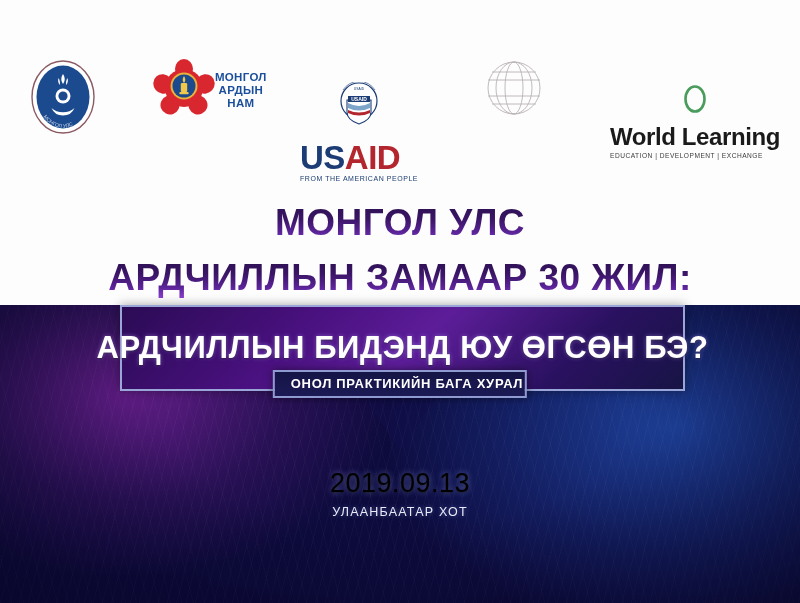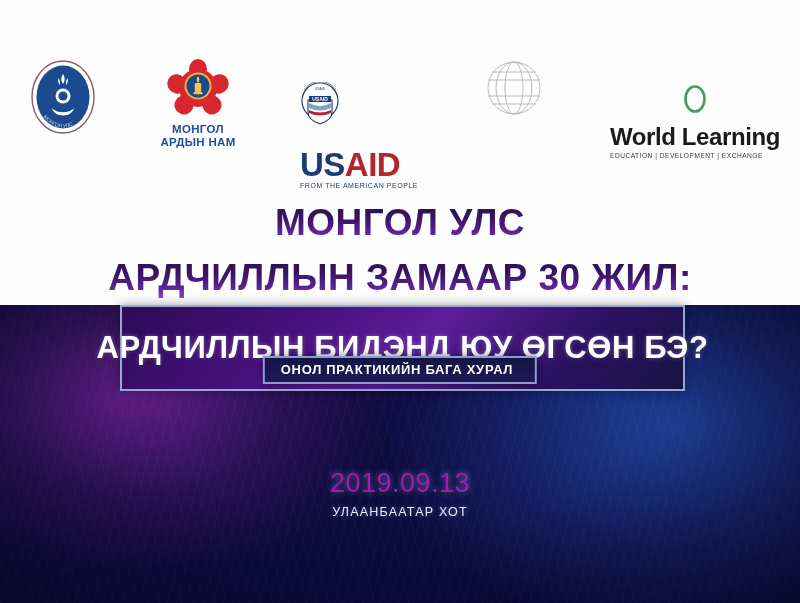--- a/index.html
+++ b/index.html
@@ -45,34 +45,34 @@
     display: flex;
     flex-direction: column;
     align-items: center;
     justify-content: flex-start;
   }
 
   
   .seal-wrap { width: 66px; height: 78px; position: relative; }
 
   
-  .mpp-wrap { width: 90px; display: flex; flex-direction: column; align-items: center; }
+  .mpp-wrap { width: 90px; display: flex; flex-direction: row; align-items: center; }
   .mpp-text {
     margin-top: 3px;
     color: #1b4f9c;
     font-weight: bold;
     font-size: 11.5px;
     line-height: 1.12;
     letter-spacing: 0.3px;
     text-align: center;
     white-space: pre-line;
   }
 
   
-  .usaid-wrap { display: flex; align-items: flex-start; gap: 20px; padding-top: 24px; }
+  .usaid-wrap { display: flex; align-items: center; gap: 13px; padding-top: 24px; }
   .usaid-txtblock { display: flex; flex-direction: column; }
   .usaid-word {
     font-size: 33px;
     font-weight: bold;
     letter-spacing: -0.5px;
     line-height: 0.92;
   }
   .usaid-word .us { color: #1b3c74; }
   .usaid-word .aid { color: #b3262e; }
   .usaid-tag {
@@ -213,25 +213,25 @@
     font-weight: bold;
     letter-spacing: 0.6px;
     white-space: nowrap;
     text-shadow: 0 0 4px rgba(180,150,255,0.55), 0 1px 2px rgba(0,0,0,0.65);
   }
 
   
   .badge {
     position: absolute;
     left: 50%;
-    top: 356px;
+    top: 370px;
     transform: translateX(-50%);
     border: 2px solid #8f9ad0;
     background: linear-gradient(180deg, #151446 0%, #1c1a55 100%);
-    padding: 4px 22px 5px 16px;
+    padding: 4px 2px 5px 16px;
     z-index: 7;
     box-shadow: 0 0 8px rgba(0,0,0,0.5);
     text-align: center;
   }
   .badge-text {
     color: #ffffff;
     font-size: 13px;
     font-weight: bold;
     letter-spacing: 0.7px;
     white-space: nowrap;
@@ -240,21 +240,21 @@
   
   .dateblock {
     position: absolute;
     left: 0;
     top: 468px;
     width: 800px;
     text-align: center;
     z-index: 6;
   }
   .date-main {
-    color: #a21caf;
+    color: #000000;
     font-size: 27px;
     font-weight: normal;
     letter-spacing: 0.5px;
     text-shadow: 0 0 6px rgba(170,185,255,0.55), 0 1px 2px rgba(0,0,0,0.6);
   }
   .date-city {
     margin-top: 6px;
     color: #e8eaf8;
     font-size: 12.5px;
     letter-spacing: 1.2px;

